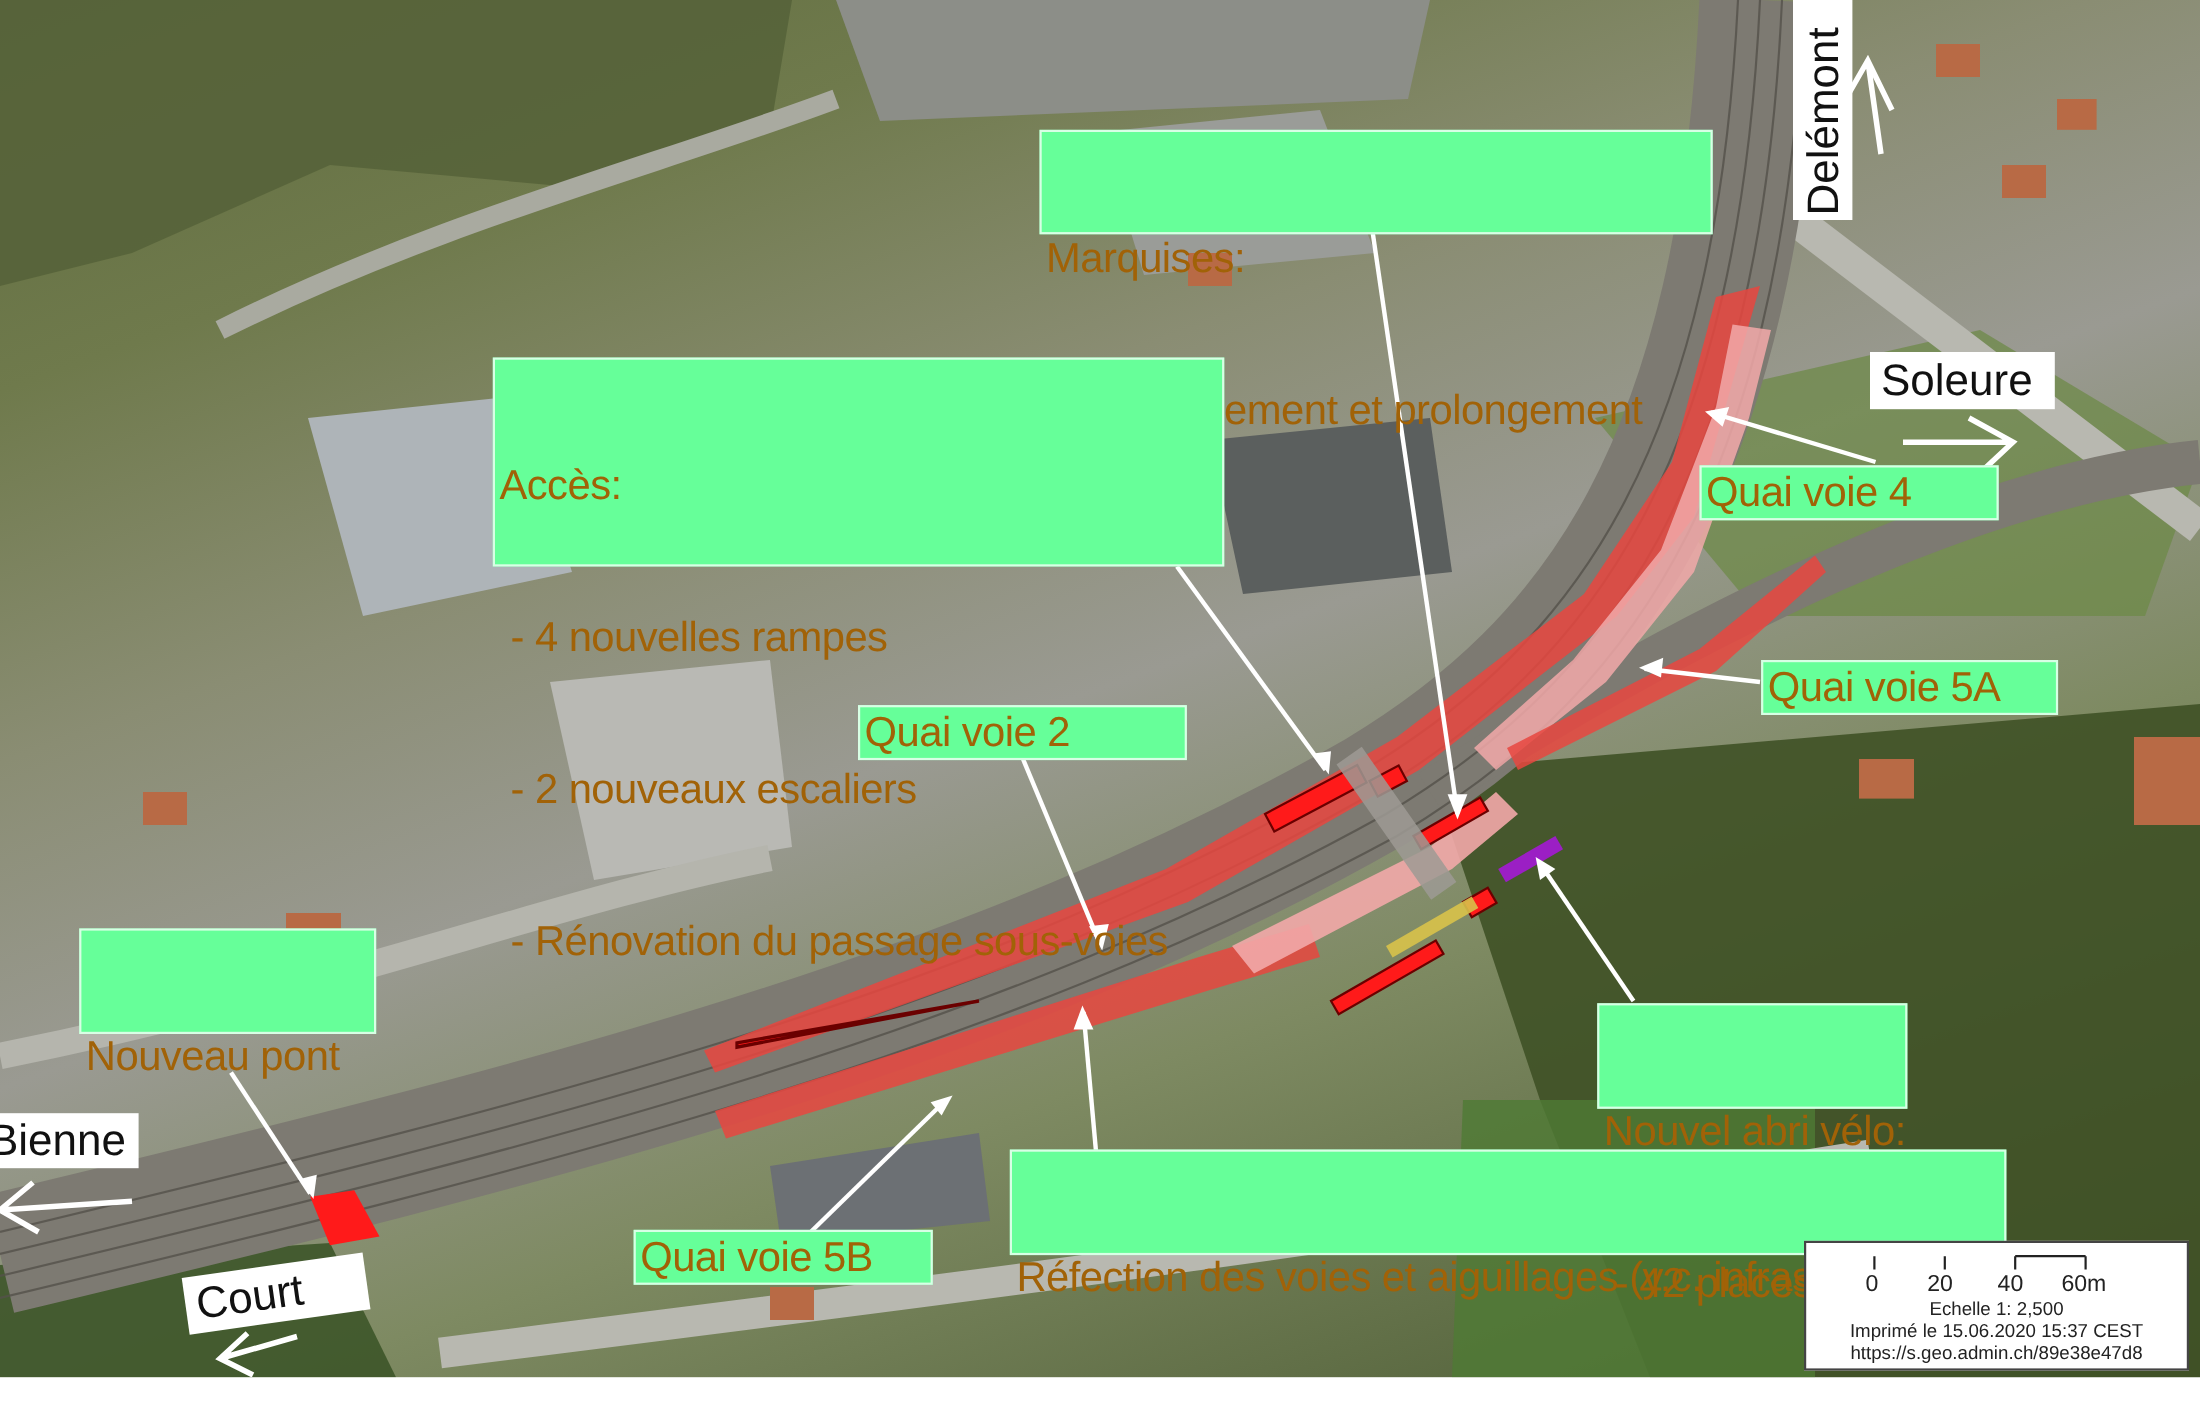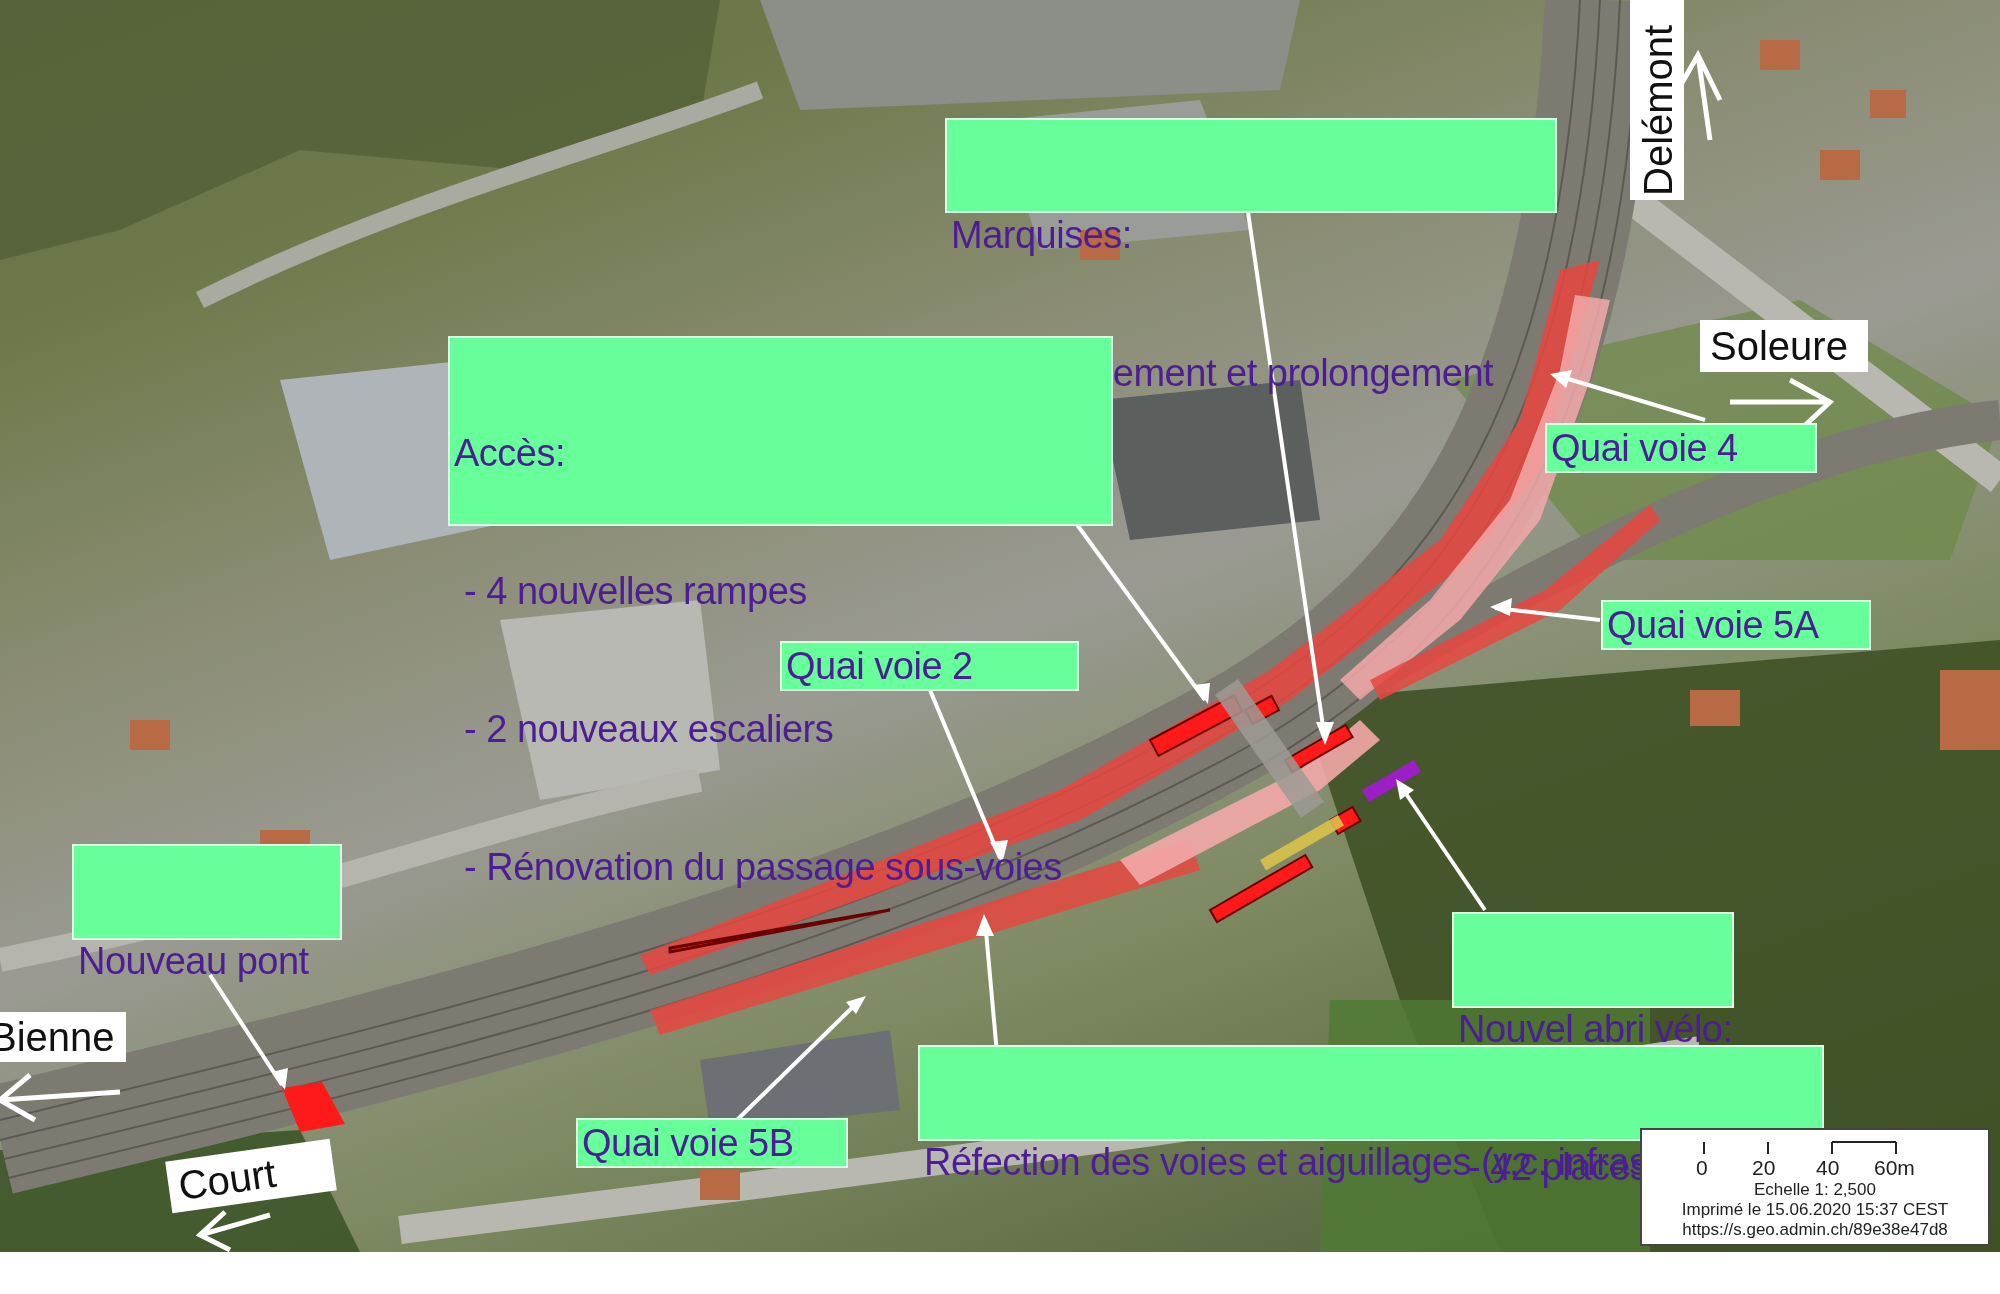--- a/index.html
+++ b/index.html
@@ -1,20 +1,20 @@
 <!DOCTYPE html>
 <html><head>
 <meta charset="utf-8">
 <style>
   html, body { margin: 0; padding: 0; background: #ffffff; }
   body { width: 2000px; height: 1294px; position: relative; overflow: hidden; font-family: "Liberation Sans", sans-serif; }
   .map { position: absolute; left: 0; top: 0; width: 2000px; height: 1252px; overflow: hidden;
          background: linear-gradient(160deg, #5f6b3f 0%, #6f7a4c 18%, #8a8d73 35%, #9a9a92 50%, #7e8a62 68%, #46562e 100%); }
   .map svg.base { position: absolute; left: 0; top: 0; }
-  .label { position: absolute; background: #66ff99; color: #4c1d95; font-size: 38px; line-height: 46px;
+  .label { position: absolute; background: #66ff99; color: #a16207; font-size: 38px; line-height: 46px;
            padding: 0 2px 2px 4px; box-sizing: border-box; border: 2px solid rgba(255,255,255,0.75); white-space: pre; letter-spacing: -0.5px; }
   .place { position: absolute; background: #ffffff; color: #111111; font-size: 40px; line-height: 52px; padding: 0 10px; box-sizing: border-box; }
   .scalebox { position: absolute; left: 1640px; top: 1128px; width: 350px; height: 118px; background: #ffffff; border: 2px solid #444; box-sizing: border-box;
               color: #222; font-size: 17px; text-align: center; }
   .scalebox .ticks { position: absolute; left: 60px; top: 8px; width: 220px; height: 20px; }
   .scalebox .nums { position: absolute; left: 30px; top: 26px; width: 300px; font-size: 21px; }
   .scalebox .nums span { position: absolute; }
   .scalebox .line { position: absolute; left: 0; width: 100%; }
   .overlay { position: absolute; left: 0; top: 0; pointer-events: none; }
 </style>
@@ -127,21 +127,21 @@
   </div>
   <div class="place" style="left:1700px; top:320px; width:168px;">Soleure</div>
   <div class="place" style="left:-20px; top:1012px; width:146px; line-height:50px;">Bienne</div>
   <div class="place" style="left:168px; top:1150px; width:166px; transform:rotate(-8deg);">Court</div>
 
   <div class="label" style="left:945px; top:118px; width:612px; height:95px;">
     <div>Marquises:</div>
     <div> - Renforcement et prolongement</div>
   </div>
 
-  <div class="label" style="left:448px; top:336px; width:665px; height:190px;">
+  <div class="label" style="left:448px; top:325px; width:665px; height:190px;">
     <div>Accès:</div>
     <div> - 4 nouvelles rampes</div>
     <div> - 2 nouveaux escaliers</div>
     <div> - Rénovation du passage sous-voies</div>
   </div>
 
   <div class="label" style="left:780px; top:641px; width:299px; height:50px;">Quai voie 2</div>
   <div class="label" style="left:1545px; top:423px; width:272px; height:50px;">Quai voie 4</div>
   <div class="label" style="left:1601px; top:600px; width:270px; height:50px;">Quai voie 5A</div>
   <div class="label" style="left:576px; top:1118px; width:272px; height:50px;">Quai voie 5B</div>

